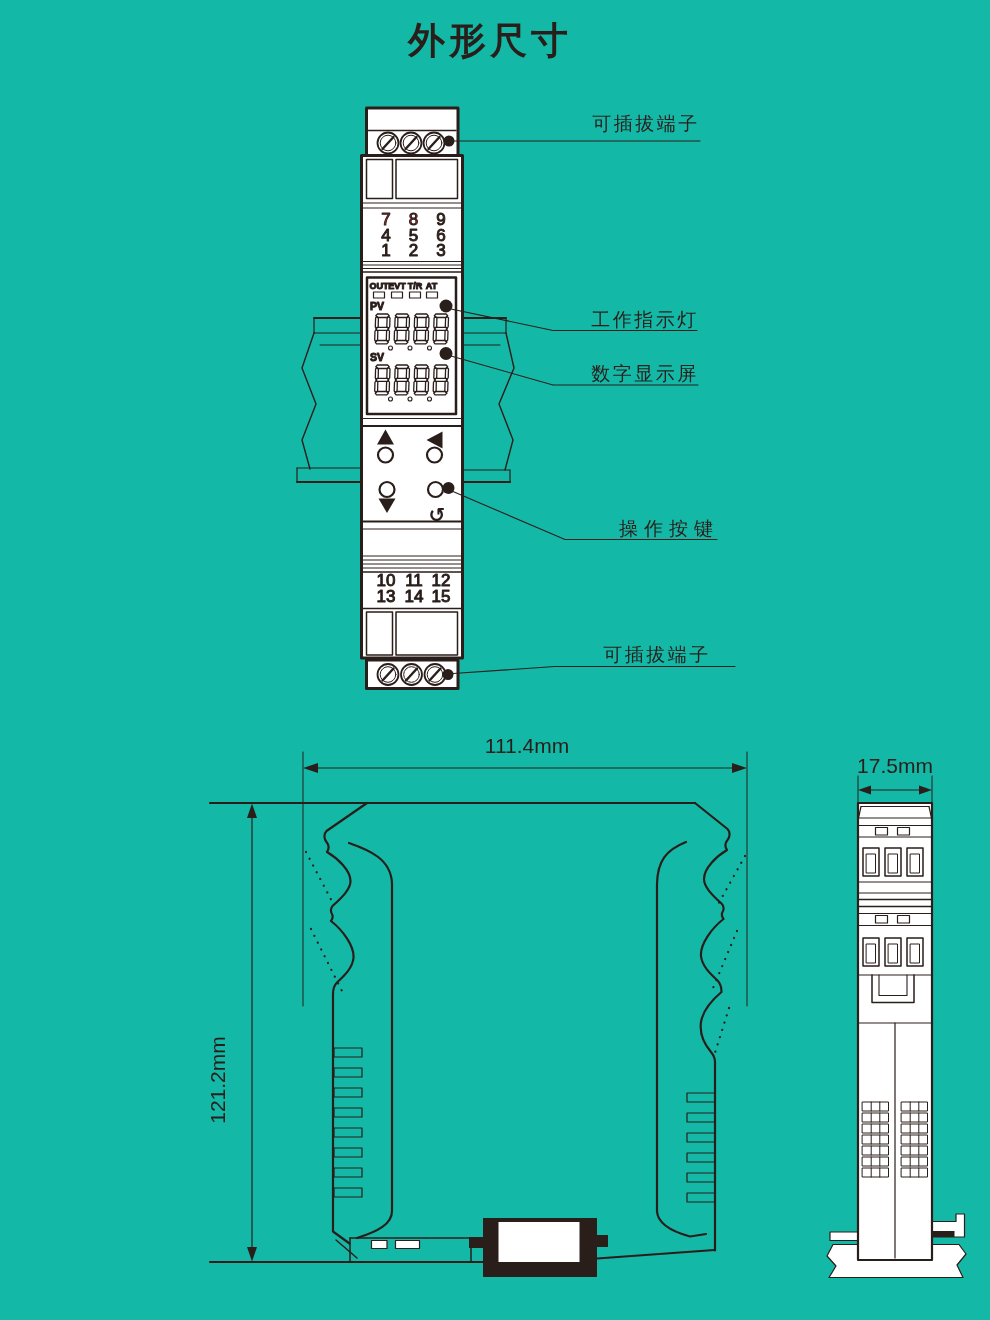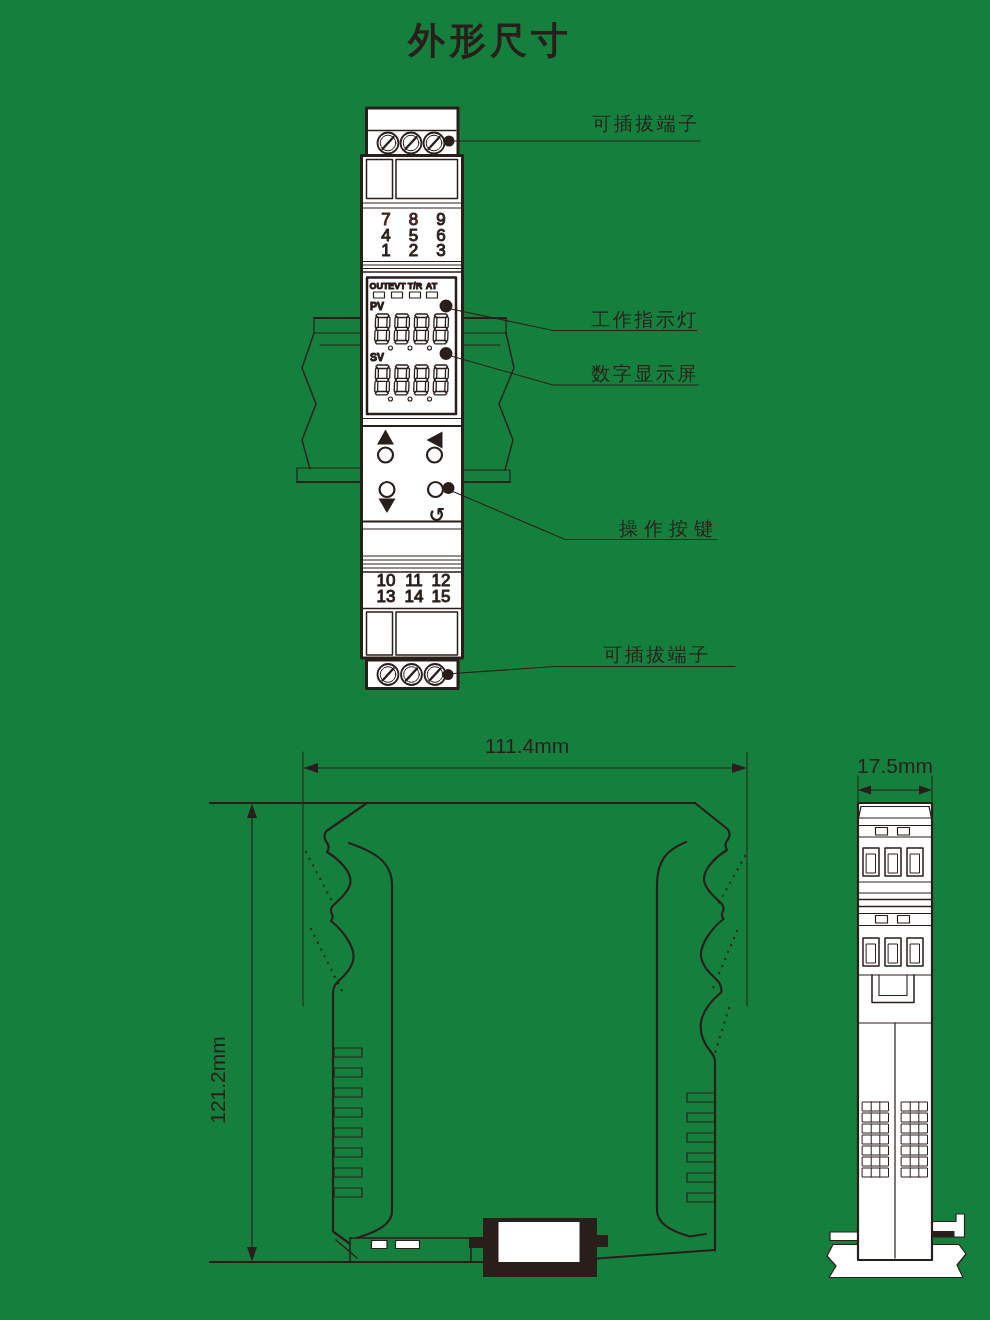--- a/index.html
+++ b/index.html
@@ -1,16 +1,16 @@
 <!DOCTYPE html>
 <html><head>
 <meta charset="utf-8">
 <style>
   html,body{margin:0;padding:0;background:#e8e8e8;}
-  .canvas{position:relative;width:990px;height:1320px;background:#15803d;margin:0 auto;overflow:hidden;}
+  .canvas{position:relative;width:990px;height:1320px;background:#14b8a6;margin:0 auto;overflow:hidden;}
   svg{position:absolute;left:0;top:0;}
   text{font-family:"Liberation Sans","DejaVu Sans",sans-serif;fill:#2a1e1b;}
   .title{font-size:37px;font-weight:bold;letter-spacing:4px;}
   .callout{font-size:19px;letter-spacing:2.5px;}
   .callout-wide{font-size:19px;letter-spacing:6px;}
   .num{font-size:17px;}
   .rednum{fill:#c8252c;}
   .dim{font-size:21px;}
   .ind{font-size:9px;font-weight:bold;letter-spacing:0px;}
   .pvsv{font-size:10.5px;font-weight:bold;}

